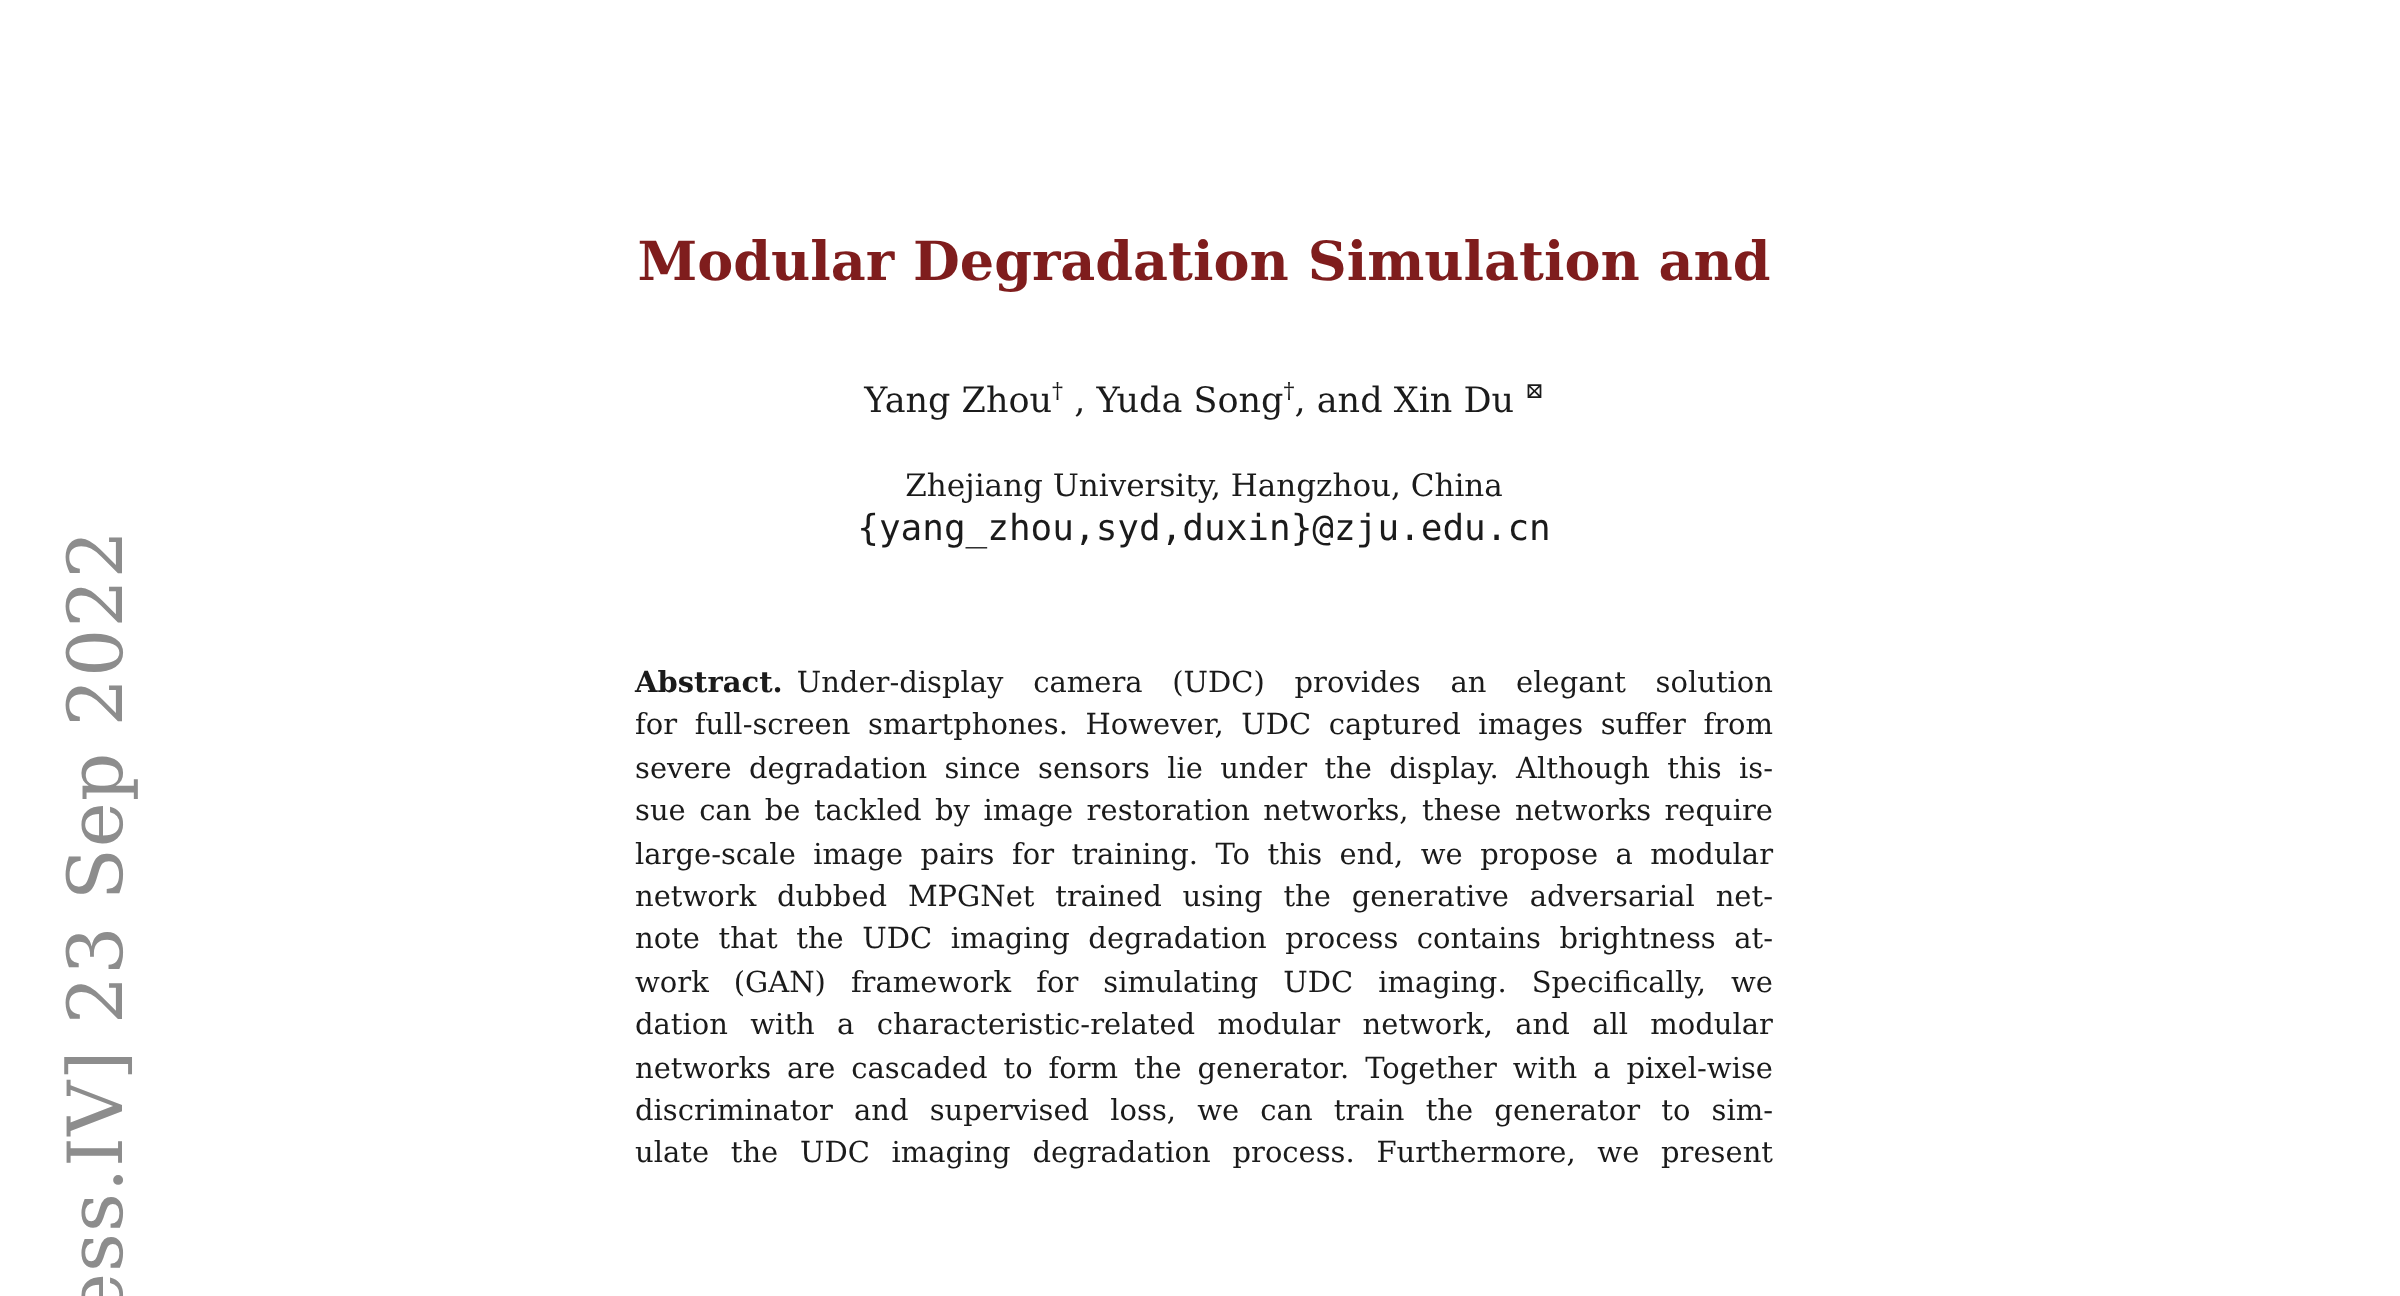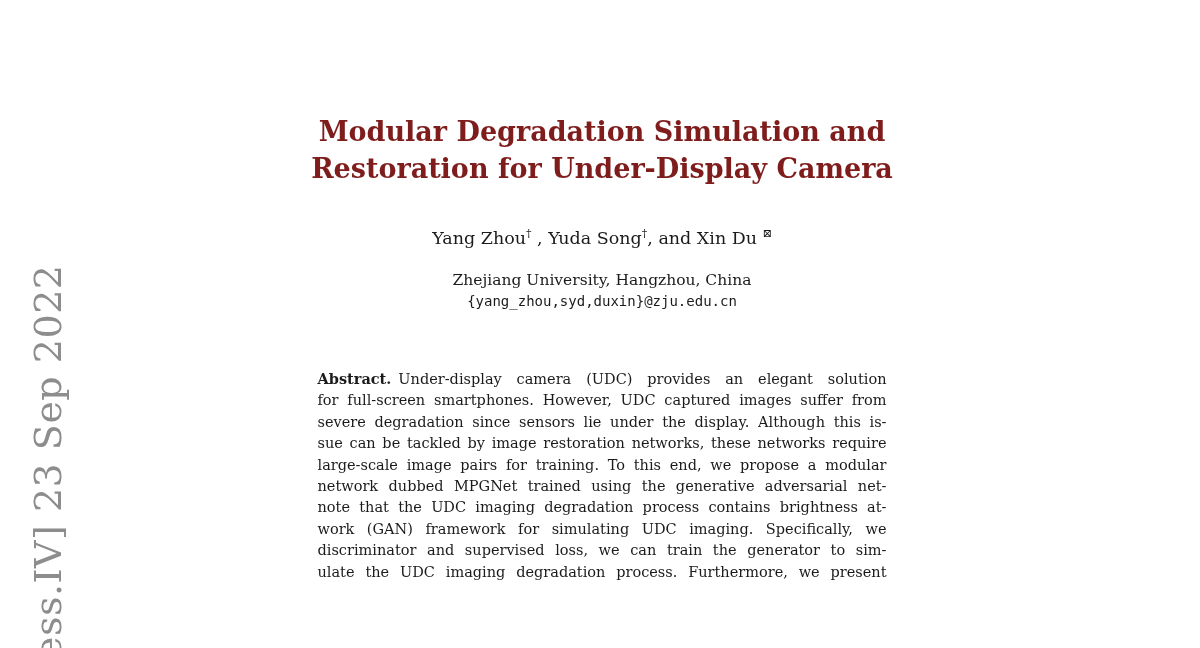--- a/index.html
+++ b/index.html
@@ -55,21 +55,21 @@
   }
   .affiliation {
     margin-top: 21px;
     text-align: center;
     font-size: 15.5px;
     line-height: 21px;
   }
   .email {
     text-align: center;
     font-family: "DejaVu Sans Mono", monospace;
-    font-size: 14px;
+    font-size: 18px;
     line-height: 21px;
   }
   .abstract {
     width: 569px;
     margin: 56px auto 0 auto;
     font-size: 14.5px;
     line-height: 21.4px;
   }
   .jline {
     text-align: justify;
@@ -85,21 +85,20 @@
 <body>
 
 <div class="page">
 
   <div class="watermark">eess.IV]  23 Sep 2022</div>
 
   <div class="page-col">
 
     <h1 class="paper-title">
       <span>Modular Degradation Simulation and</span><br>
-      <span>Restoration for Under-Display Camera</span>
     </h1>
 
     <div class="authors">
       <span>Yang Zhou</span><sup>†</sup><span> , </span><span>Yuda Song</span><sup>†</sup><span>, and </span><span>Xin Du </span><sup>⊠</sup>
     </div>
 
     <div class="affiliation">Zhejiang University, Hangzhou, China</div>
 
     <div class="email">{yang_zhou,syd,duxin}@zju.edu.cn</div>
 
@@ -107,18 +106,20 @@
       <div class="jline">
         <span class="abstract-label">Abstract.</span><span>Under-display camera (UDC) provides an elegant solution</span>
       </div>
       <div class="jline">for full-screen smartphones. However, UDC captured images suffer from</div>
       <div class="jline">severe degradation since sensors lie under the display. Although this is-</div>
       <div class="jline">sue can be tackled by image restoration networks, these networks require</div>
       <div class="jline">large-scale image pairs for training. To this end, we propose a modular</div>
       <div class="jline">network dubbed MPGNet trained using the generative adversarial net-</div>
       <div class="jline">note that the UDC imaging degradation process contains brightness at-</div>
       <div class="jline">work (GAN) framework for simulating UDC imaging. Specifically, we</div>
+      <div class="jline">dation with a characteristic-related modular network, and all modular</div>
+      <div class="jline">networks are cascaded to form the generator. Together with a pixel-wise</div>
       <div class="jline">discriminator and supervised loss, we can train the generator to sim-</div>
       <div class="jline">ulate the UDC imaging degradation process. Furthermore, we present</div>
     </div>
 
   </div>
 </div>
 
 </body></html>

